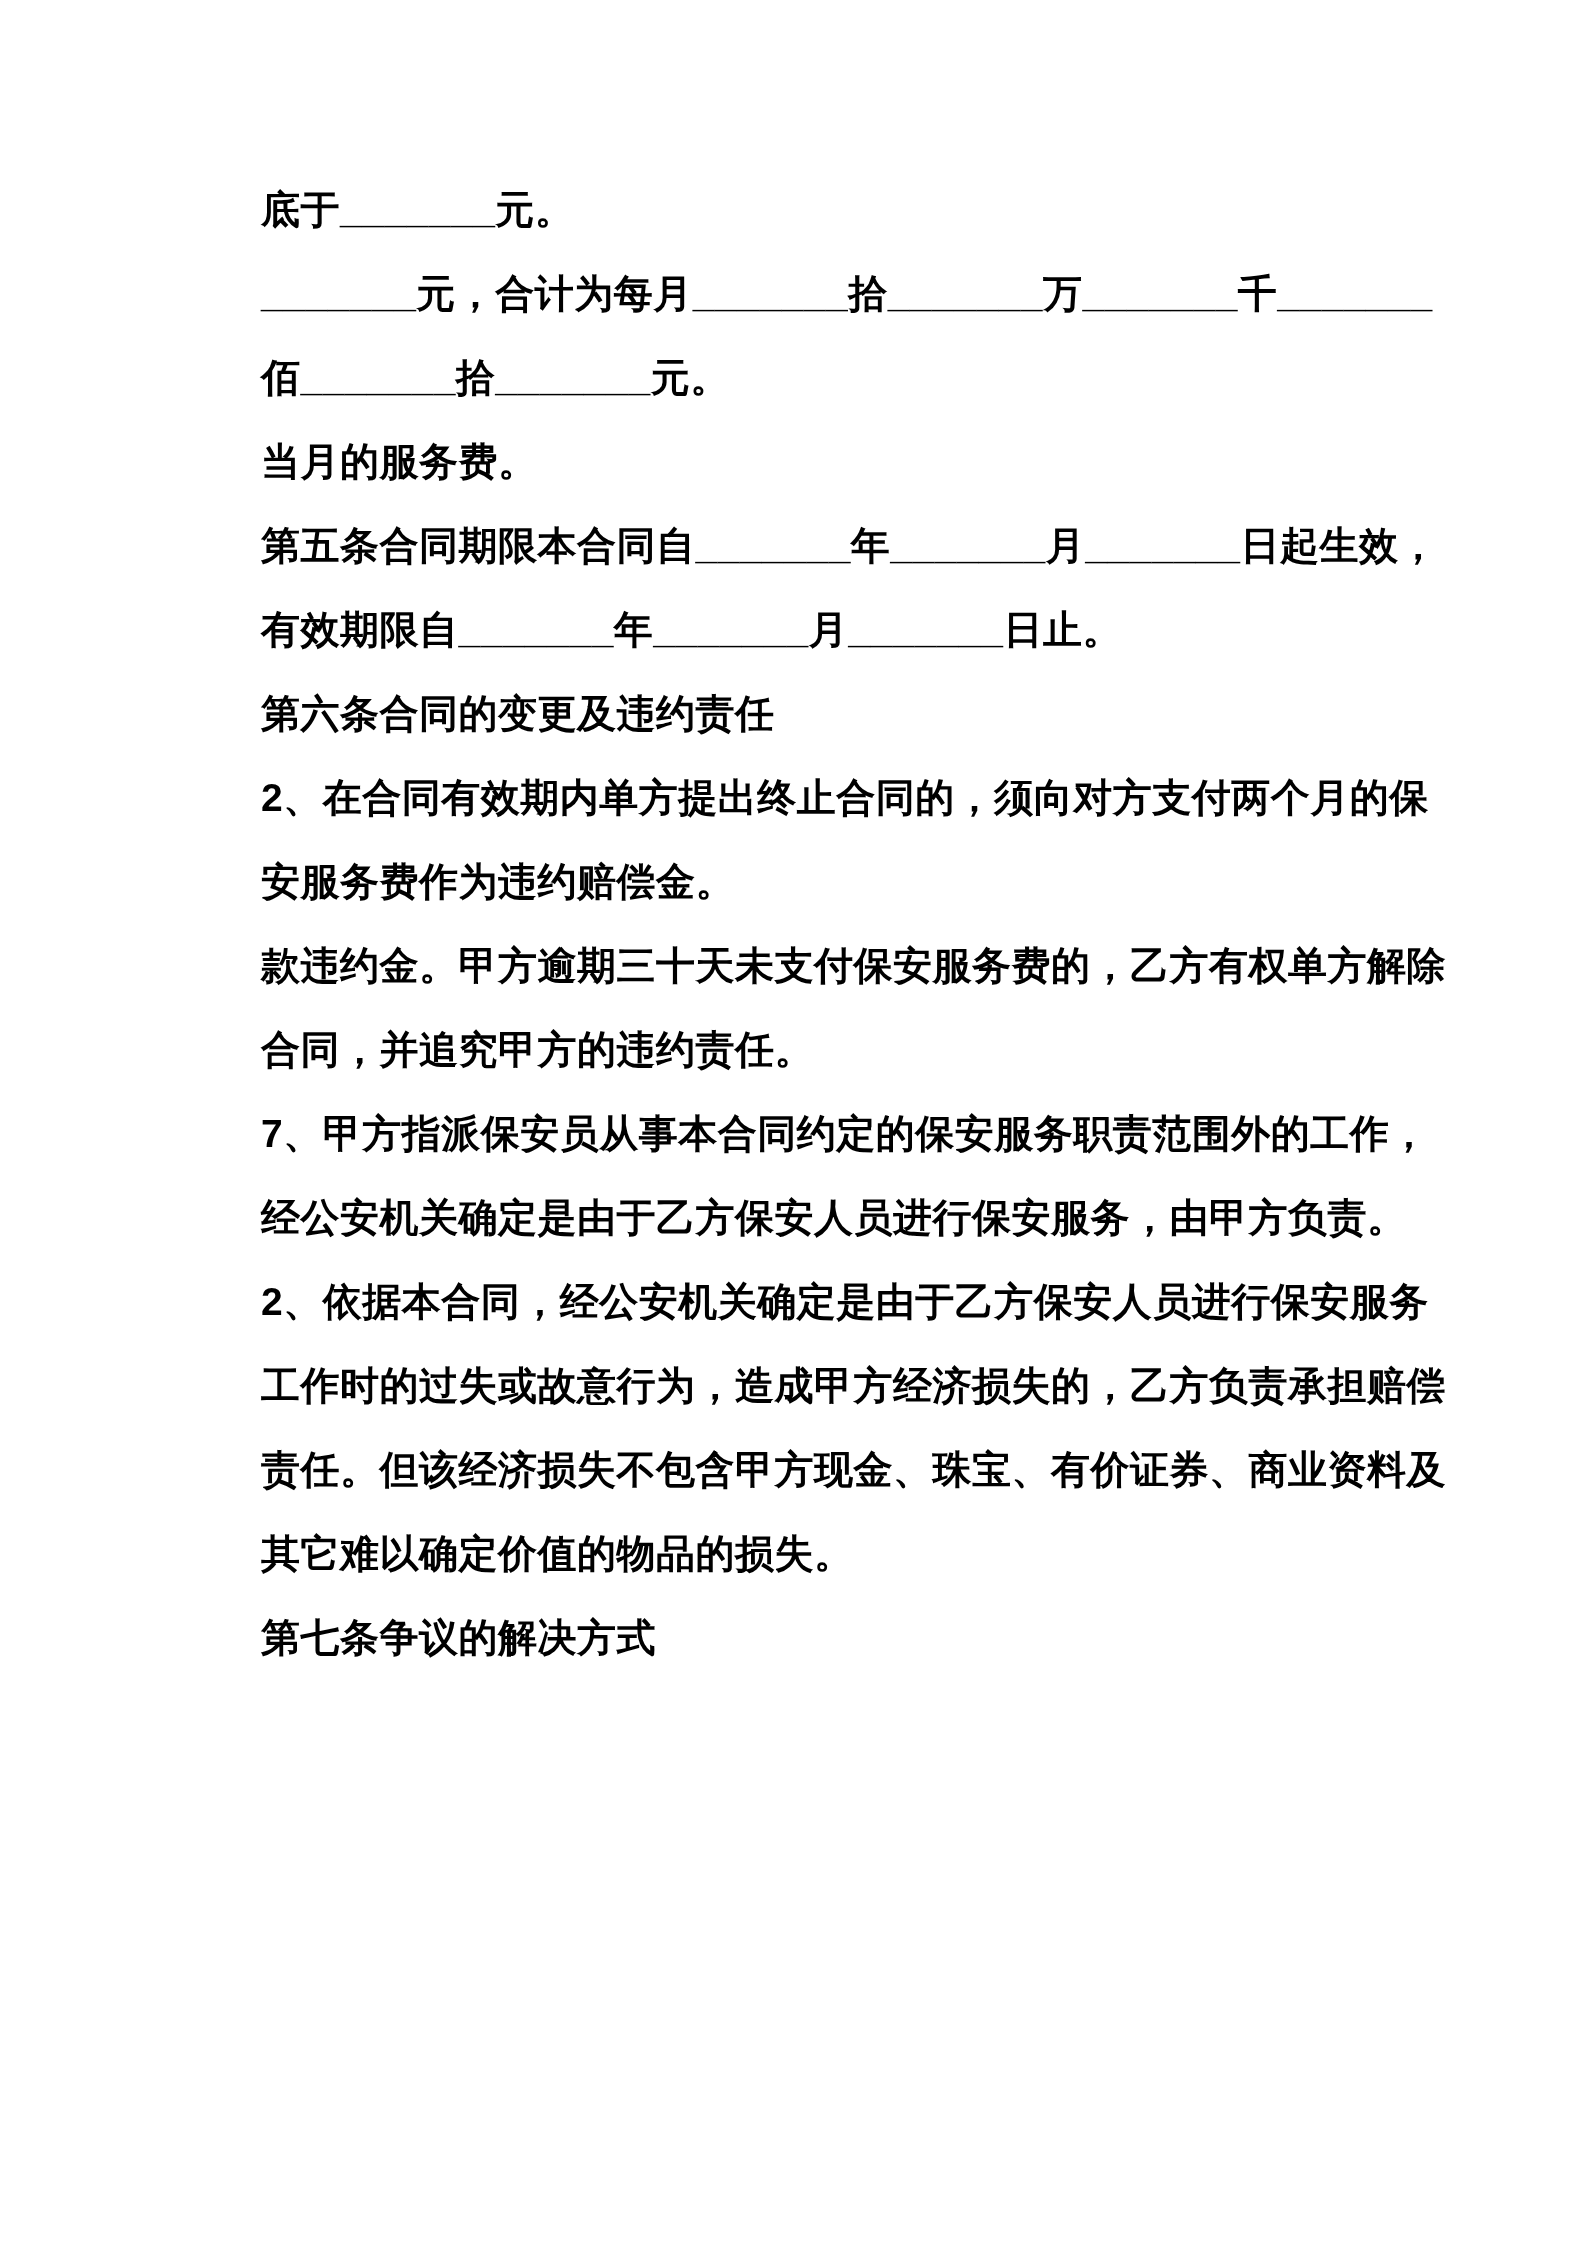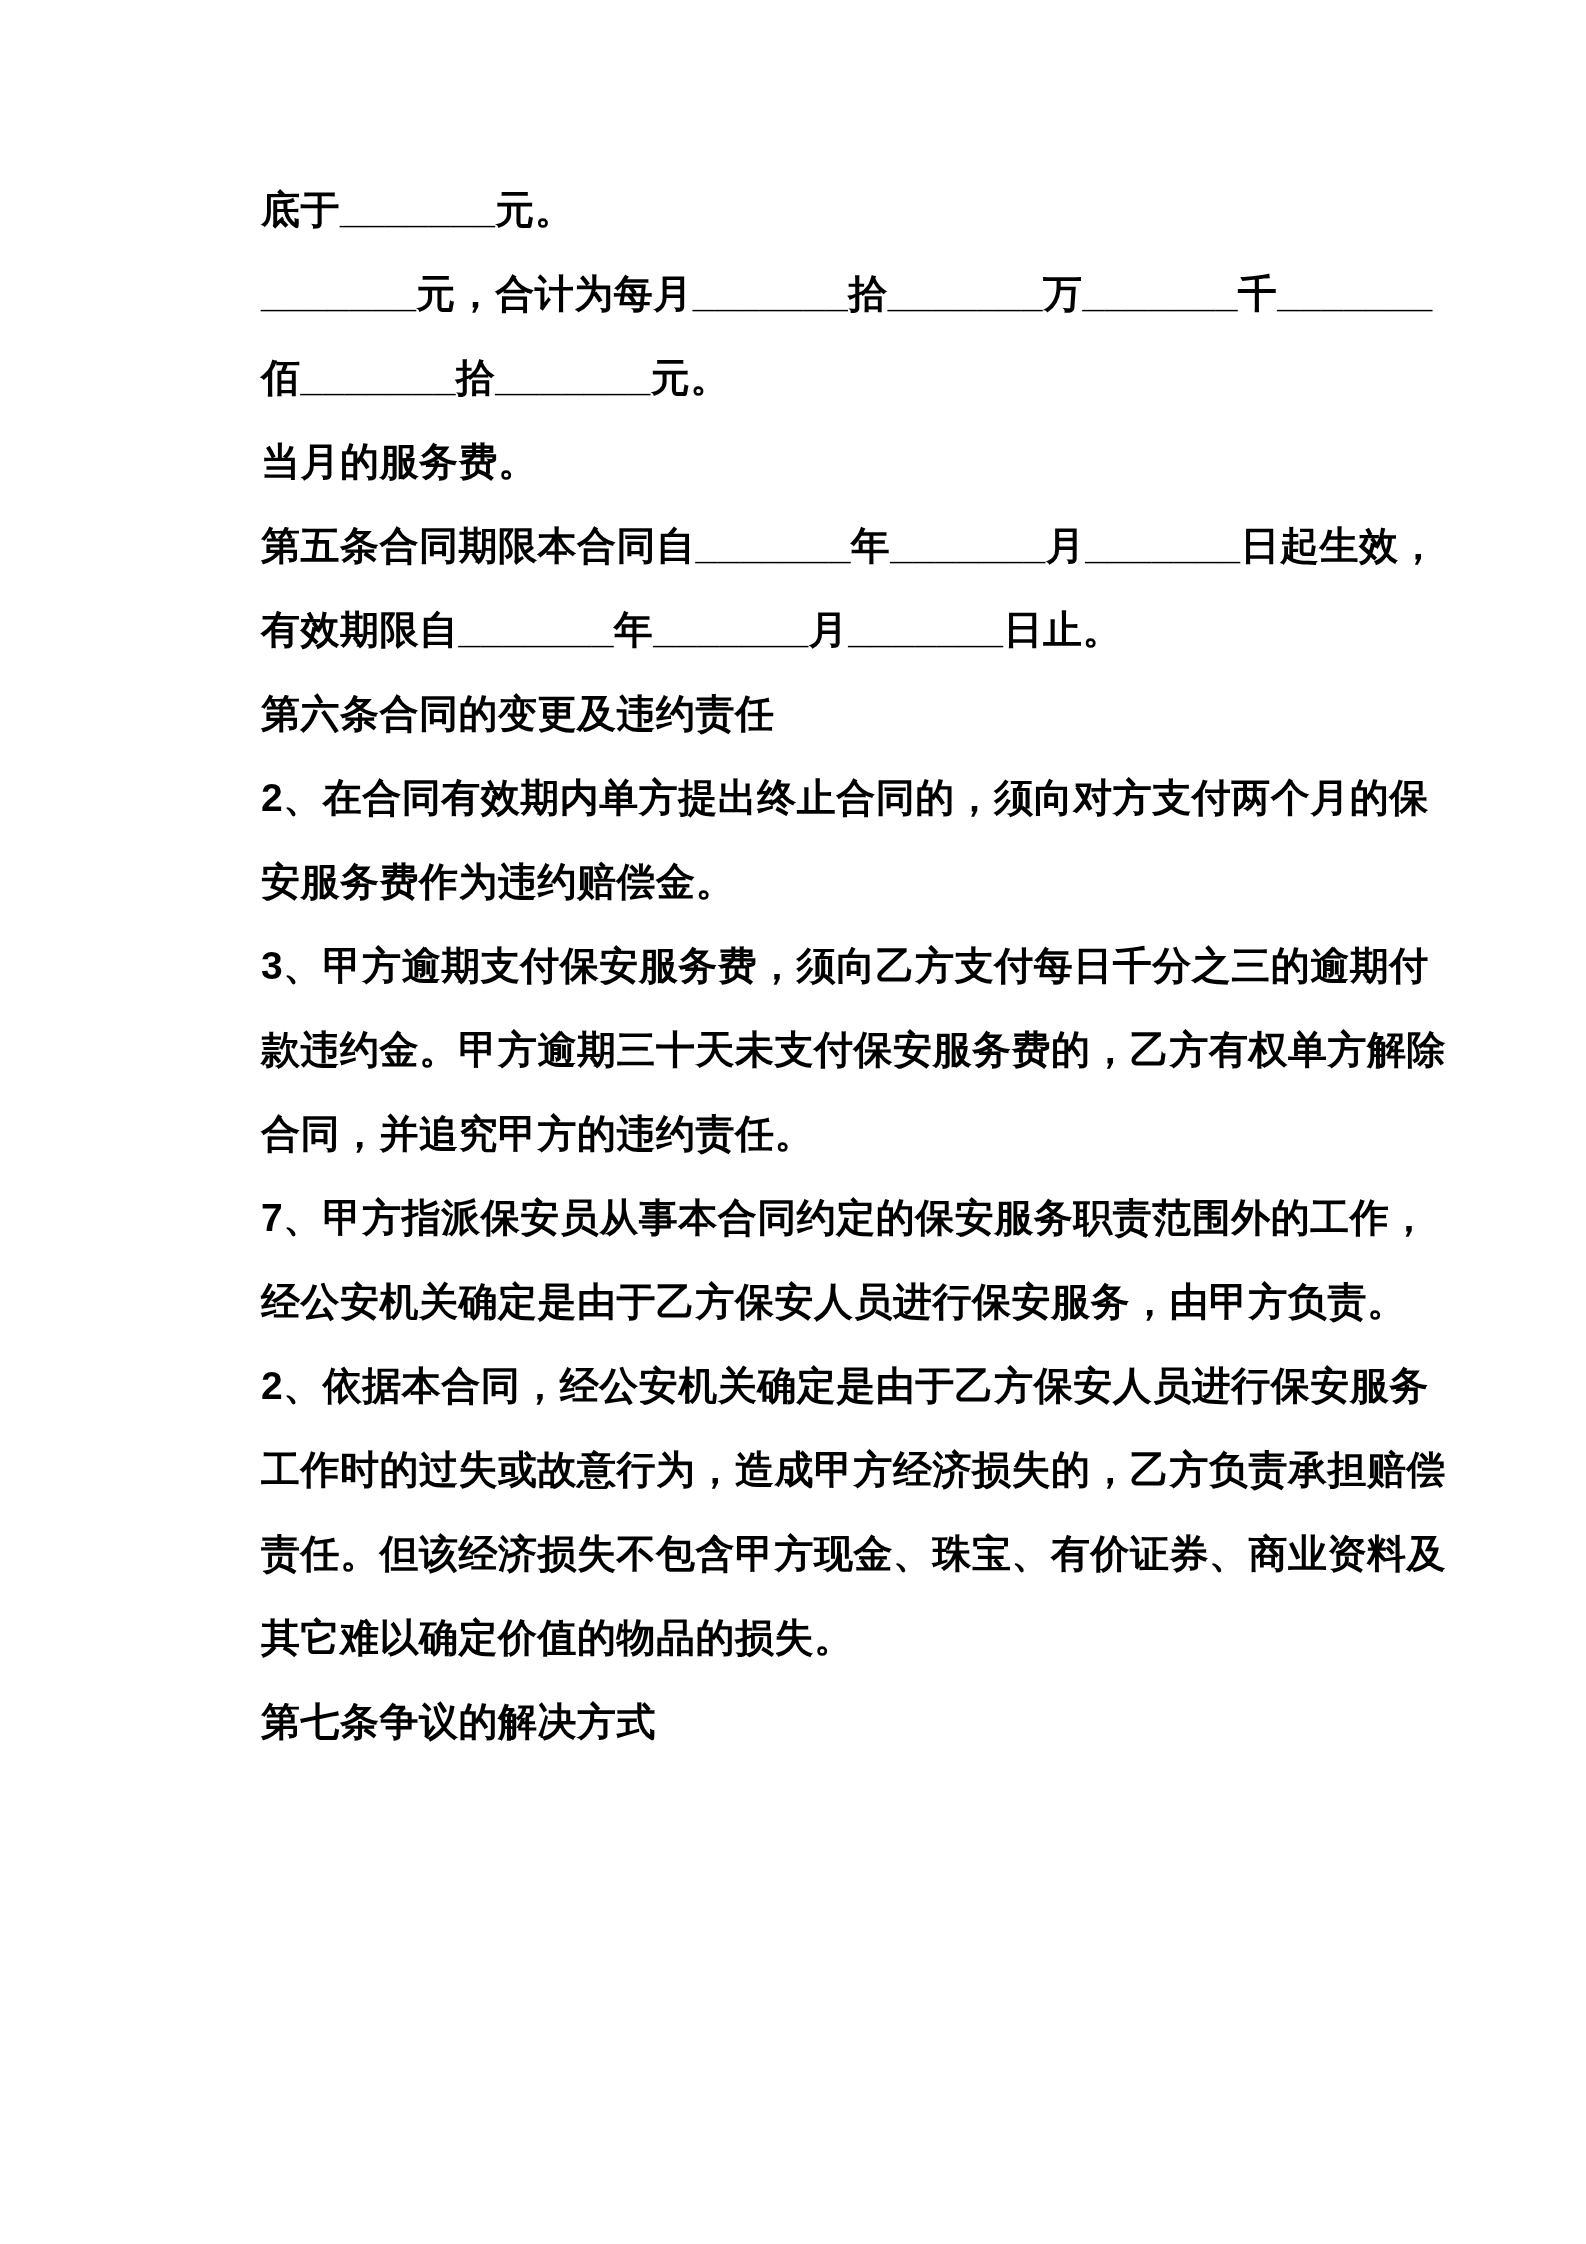--- a/index.html
+++ b/index.html
@@ -38,21 +38,20 @@
   <div class="content">
     <div class="line">底于_______元。</div>
     <div class="line">_______元，合计为每月_______拾_______万_______千_______</div>
     <div class="line">佰_______拾_______元。</div>
     <div class="line">当月的服务费。</div>
     <div class="line">第五条合同期限本合同自_______年_______月_______日起生效，</div>
     <div class="line">有效期限自_______年_______月_______日止。</div>
     <div class="line">第六条合同的变更及违约责任</div>
     <div class="line">2、在合同有效期内单方提出终止合同的，须向对方支付两个月的保</div>
     <div class="line">安服务费作为违约赔偿金。</div>
-    <div class="line">3、甲方逾期支付保安服务费，须向乙方支付每日千分之三的逾期付</div>
     <div class="line">款违约金。甲方逾期三十天未支付保安服务费的，乙方有权单方解除</div>
     <div class="line">合同，并追究甲方的违约责任。</div>
     <div class="line">7、甲方指派保安员从事本合同约定的保安服务职责范围外的工作，</div>
     <div class="line">经公安机关确定是由于乙方保安人员进行保安服务，由甲方负责。</div>
     <div class="line">2、依据本合同，经公安机关确定是由于乙方保安人员进行保安服务</div>
     <div class="line">工作时的过失或故意行为，造成甲方经济损失的，乙方负责承担赔偿</div>
     <div class="line">责任。但该经济损失不包含甲方现金、珠宝、有价证券、商业资料及</div>
     <div class="line">其它难以确定价值的物品的损失。</div>
     <div class="line">第七条争议的解决方式</div>
   </div>

